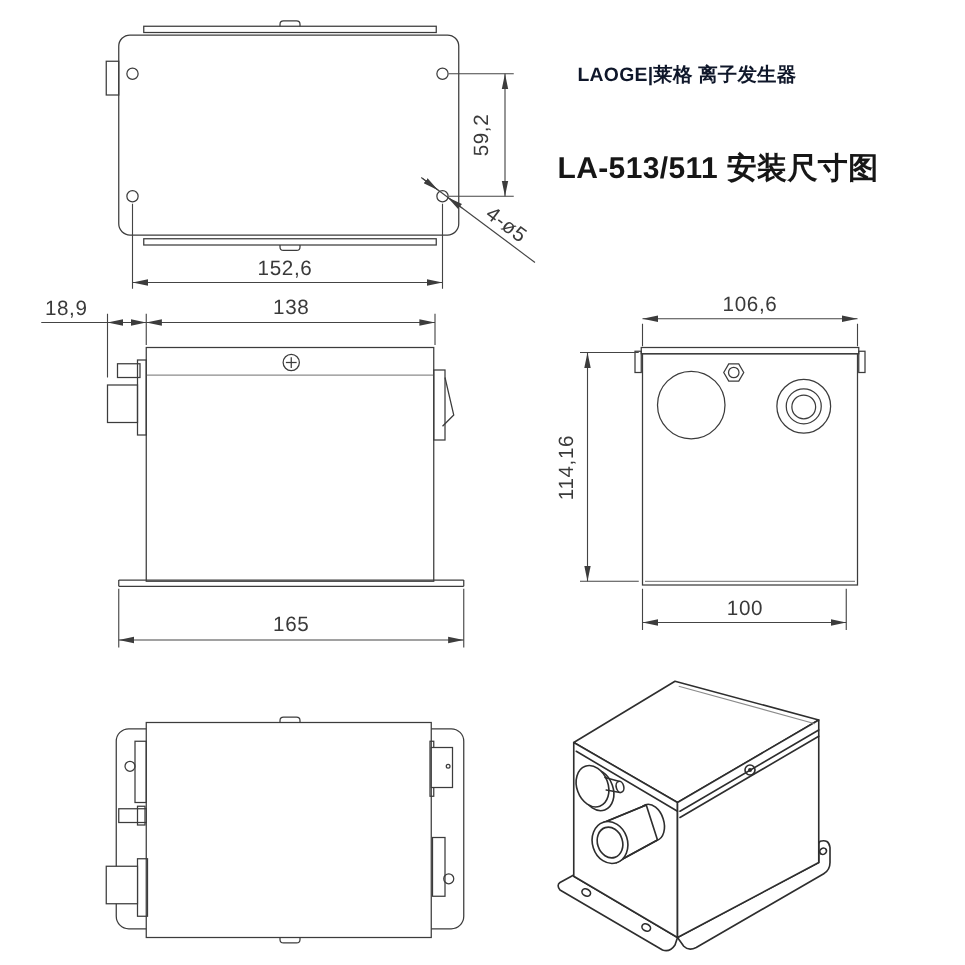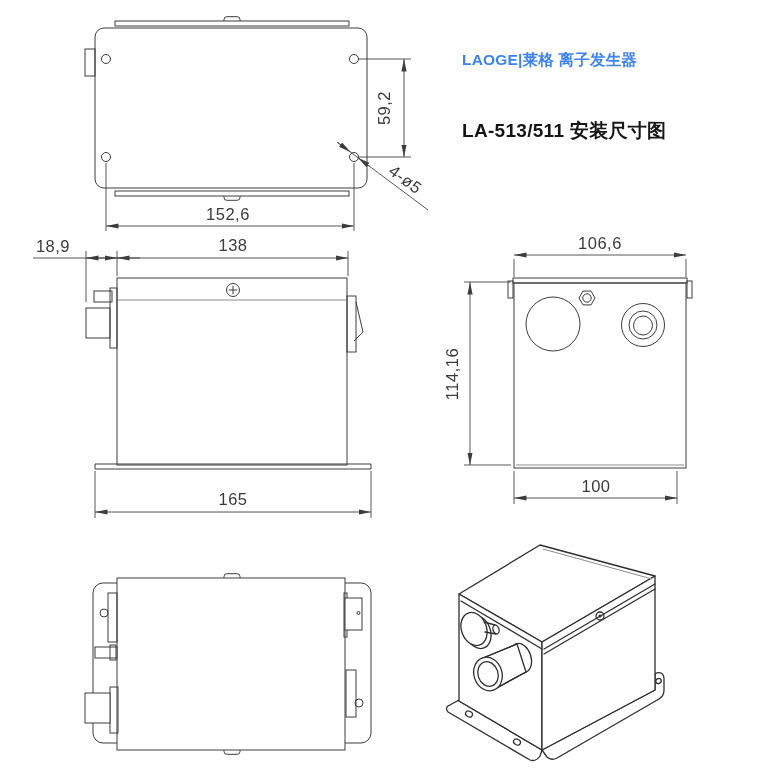--- a/index.html
+++ b/index.html
@@ -1,20 +1,20 @@
 <!DOCTYPE html>
 <html><head>
 <meta charset="utf-8">
 <style>
   html,body{margin:0;padding:0;background:#ffffff;}
   .page{position:relative;width:772px;height:772px;background:#ffffff;overflow:hidden;
         font-family:"Liberation Sans", sans-serif;}
   .brand{position:absolute;left:462px;top:50px;font-size:15.5px;font-weight:600;
-         color:#3b82f6;letter-spacing:0.2px;}
-  .doc-title{position:absolute;left:462px;top:118px;font-size:19px;font-weight:600;
+         color:#0f172a;letter-spacing:0.2px;}
+  .doc-title{position:absolute;left:446px;top:118px;font-size:24px;font-weight:600;
          color:#161616;letter-spacing:0.3px;}
   svg{position:absolute;left:0;top:0;}
   .ln{stroke:#3c3c3c;stroke-width:1;fill:none;}
   .lnw{stroke:#3c3c3c;stroke-width:1;fill:#ffffff;}
   .iso{stroke:#2e2e2e;stroke-width:1.3;fill:none;stroke-linejoin:round;stroke-linecap:round;}
   .isow{stroke:#2e2e2e;stroke-width:1.3;fill:#ffffff;stroke-linejoin:round;stroke-linecap:round;}
   .seam{stroke:#8b8b8b;stroke-width:1;fill:none;}
   .dimln{stroke:#444444;stroke-width:0.9;fill:none;}
   .dim{font-family:"Liberation Sans", sans-serif;font-size:16.5px;fill:#3a3a3a;
        letter-spacing:0.5px;}

